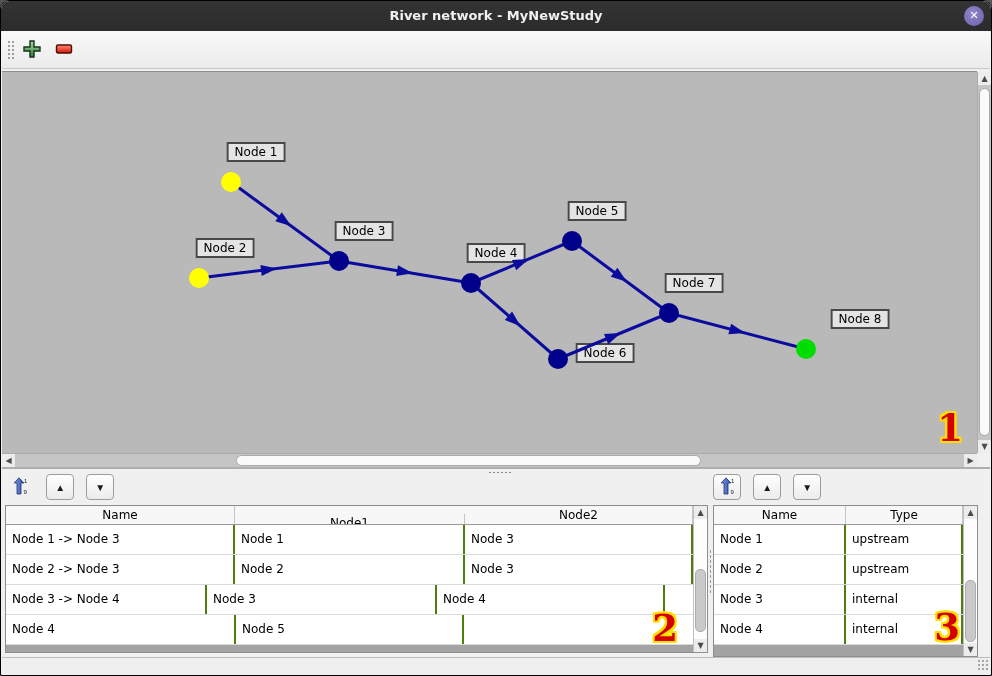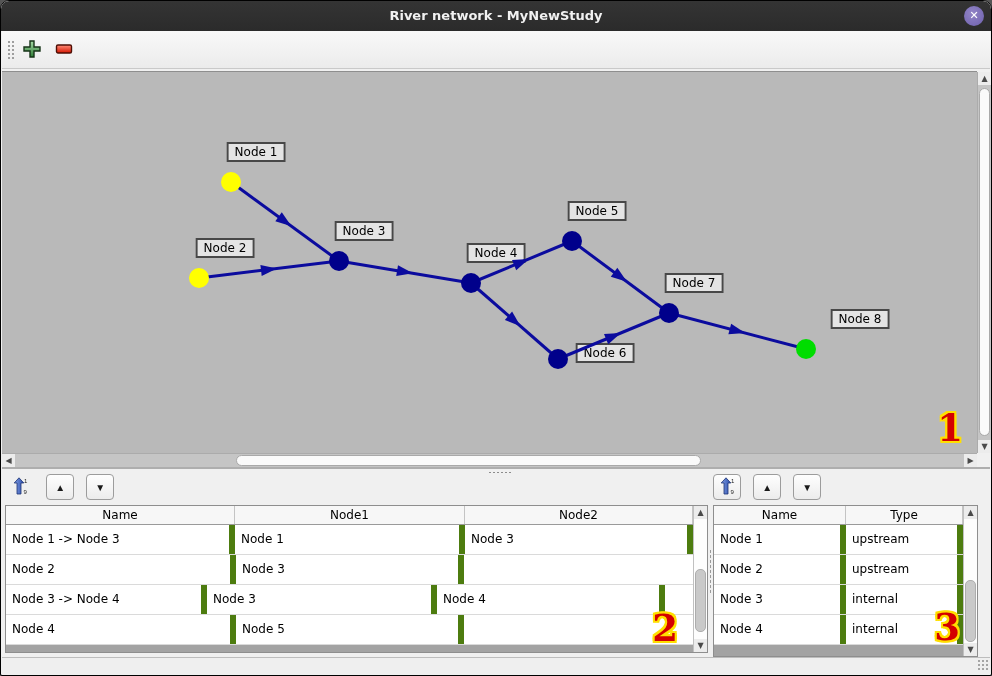--- a/index.html
+++ b/index.html
@@ -70,21 +70,21 @@
   .sq-btn.flat { border-color:transparent; background:transparent; }
   
   .tablebox { position:absolute; background:#a3a3a3; border:1px solid #8e8e8e; }
   .tablebox.edges { left:4px; top:504px; width:703px; height:148px; }
   .tablebox.nodes { left:712px; top:504px; width:265px; height:152px; }
   .thead { display:flex; height:19px; background:#f7f7f7; border-bottom:1px solid #9a9a9a; }
   .th { font-size:12px; line-height:18px; text-align:center; color:#000;
     border-right:1px solid #c4c4c4; overflow:hidden; }
   .trow { display:flex; height:30px; border-bottom:1px solid #dadada; background:#fff; }
   .tcell { font-size:12px; line-height:29px; padding-left:6px; color:#000;
-    border-right:6px solid #4d7c0f; white-space:nowrap; overflow:hidden; }
+    border-right:2px solid #4d7c0f; white-space:nowrap; overflow:hidden; }
   .tb-scroll { position:absolute; right:0; top:0; bottom:0; width:14px;
     background:#fdfdfd; border-left:1px solid #c0c0c0; }
   .tb-scroll .sb-btn { left:0; width:13px; height:13px; line-height:13px; }
   .tb-scroll .up { top:0; } .tb-scroll .down { bottom:0; }
   .tb-thumb { position:absolute; left:1px; right:1px; background:#c9c9c9;
     border:1px solid #adadad; border-radius:5px; }
   
   .footer { position:absolute; left:1px; right:1px; top:656px; height:19px;
     background:#efefef; border-top:1px solid #bdbdbd; }
   .corner-grip { position:absolute; right:2px; bottom:6px; width:11px; height:11px;
@@ -232,30 +232,31 @@
       <span>▲</span>
     </button>
     <button class="sq-btn">
       <span>▼</span>
     </button>
   </div>
 
   <div class="tablebox edges">
     <div class="thead" id="edges-head">
         <div class="th" style="width: 229px;">Name</div>
-        <div class="th" style="width: 230px;">Node1</div>
+        <div class="th" style="width: 230px; margin-top: 8px;">Node1</div>
         <div class="th" style="width: 228px;">Node2</div>
       </div>
     <div id="edges-body">
         <div class="trow">
           <div class="tcell" style="width: 229px;">Node 1 -&gt; Node 3</div>
           <div class="tcell" style="width: 230px;">Node 1</div>
           <div class="tcell" style="width: 228px;">Node 3</div>
         </div>
         <div class="trow">
+          <div class="tcell" style="width: 229px;">Node 2 -&gt; Node 3</div>
           <div class="tcell" style="width: 230px;">Node 2</div>
           <div class="tcell" style="width: 228px;">Node 3</div>
         </div>
         <div class="trow">
           <div class="tcell" style="width: 201px;">Node 3 -&gt; Node 4</div>
           <div class="tcell" style="width: 230px;">Node 3</div>
           <div class="tcell" style="width: 228px;">Node 4</div>
         </div>
         <div class="trow">
           <div class="tcell" style="width: 230px;">Node 4</div>

